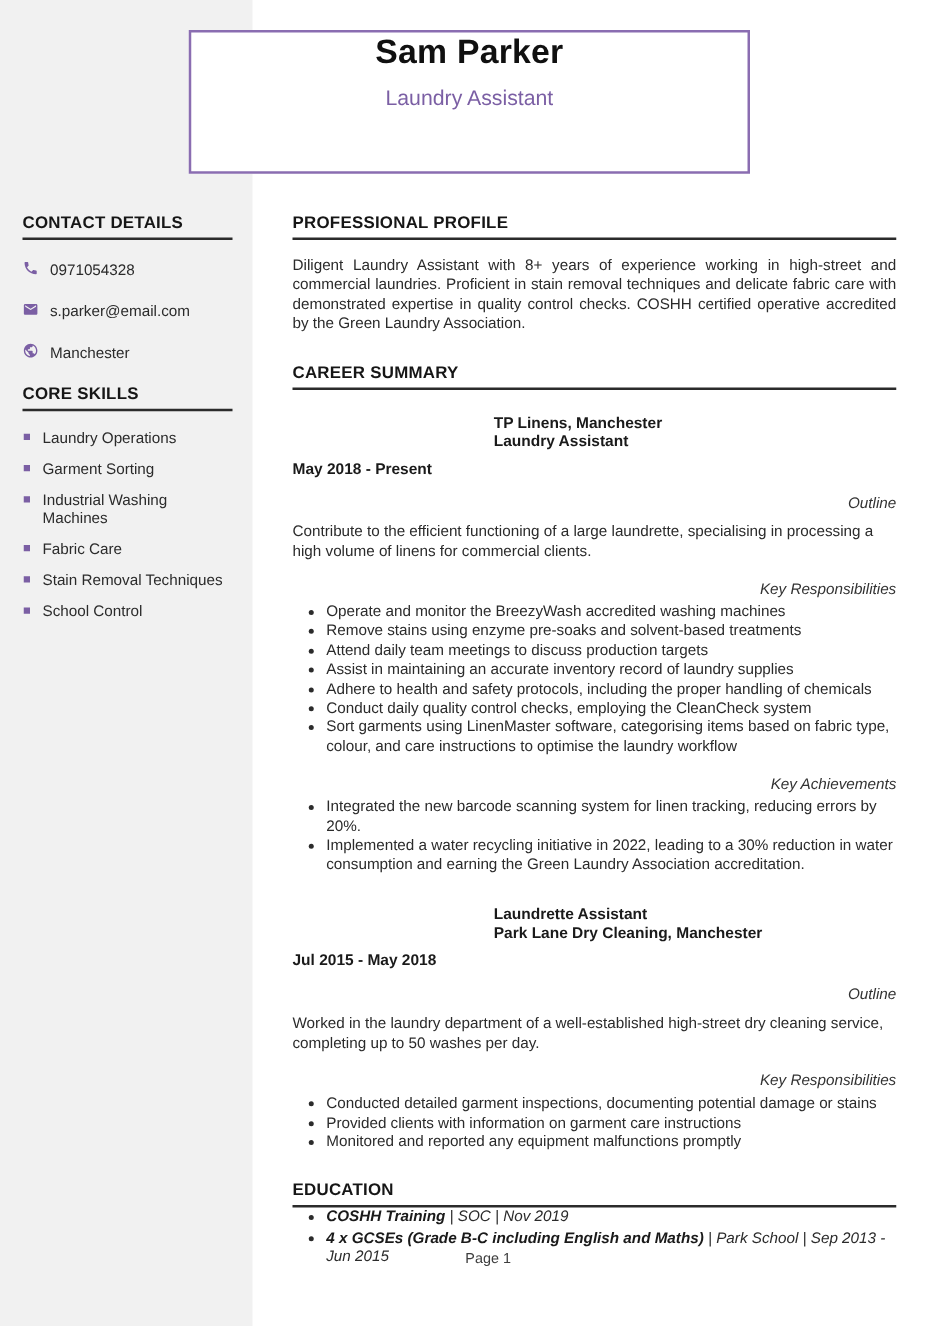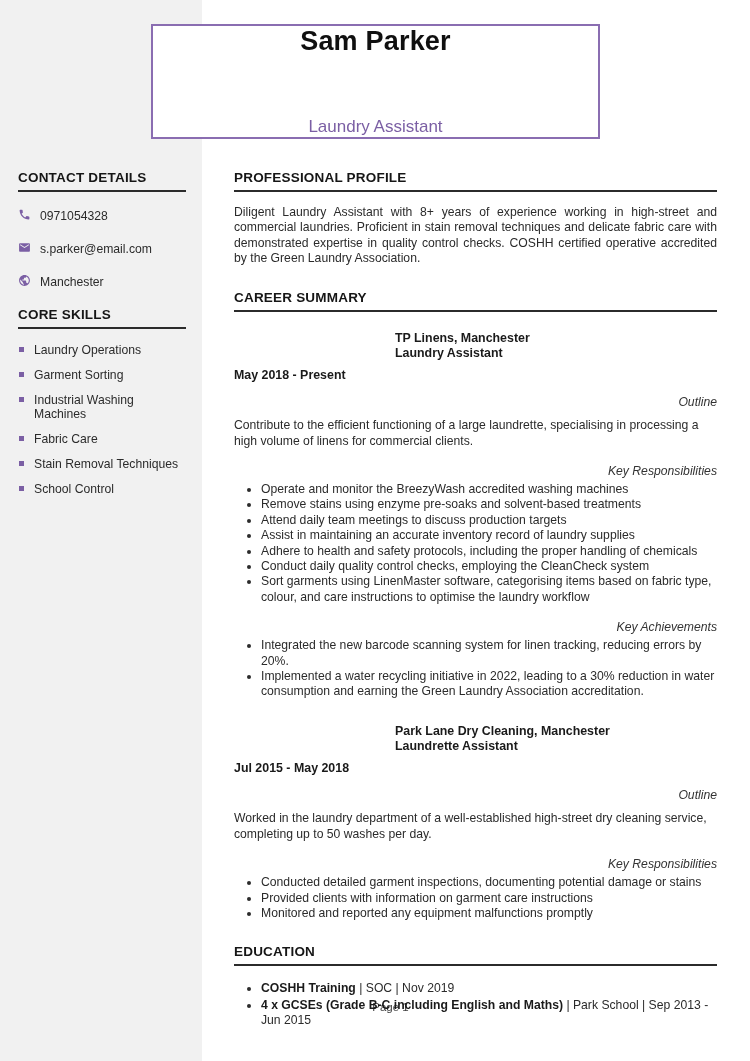--- a/index.html
+++ b/index.html
@@ -9,21 +9,21 @@
     font-family:"Liberation Sans", sans-serif;
     color:#2e2e2e;
   }
   .page { position:relative; width:750px; height:1061px; background:#ffffff; overflow:hidden; }
 
   .sidebar-bg { position:absolute; left:0; top:0; width:202px; height:1061px; background:#f1f1f1; }
 
   .header-box {
     position:absolute; left:151px; top:24px; width:449px; height:115px;
     background:#ffffff; border:2px solid #8a6db1;
-    display:flex; flex-direction:column; align-items:center; justify-content:space-between; gap:12px;
+    display:flex; flex-direction:column; align-items:center; justify-content:flex-start; gap:12px;
     z-index:2;
   }
   .name { font-size:27px; font-weight:bold; color:#101010; letter-spacing:.2px; }
   .job-title { font-size:17px; color:#7b5fa4; }
 
   .sidebar { position:absolute; left:18px; top:170px; width:168px; z-index:1; }
   .side-heading, .section-heading {
     font-size:13.5px; font-weight:bold; color:#161616; letter-spacing:.2px;
     border-bottom:2px solid #2b2b2b; padding-bottom:5px;
   }
@@ -46,21 +46,21 @@
   .job-header { display:flex; margin-top:19px; font-size:12.4px; font-weight:bold; color:#1a1a1a; line-height:15.5px; }
   .job-dates { width:161px; flex:0 0 161px;margin-top:37px; }
   .job-company-role { flex:1; }
   .italic-label { font-style:italic; font-size:12.2px; color:#333333; margin-top:12px;text-align:right; }
   .body-para { margin-top:9px; font-size:12.2px; line-height:15.4px; color:#2b2b2b; }
   .bullets { margin-top:4px; padding-left:27px; }
   .bullets li { font-size:12.2px; line-height:15.4px; color:#2b2b2b; }
   .gap-top { margin-top:15px; }
 
   .education-heading { margin-top:23px; }
-  .edu-list { margin-top:15px; padding-left:27px; }
+  .edu-list { padding-left:27px;font-style:italic; }
   .edu-list li { font-size:12.2px; line-height:15.5px; color:#2b2b2b; margin-bottom:1px; }
   .edu-title { font-weight:bold; color:#1a1a1a; }
 
   .footer { position:absolute; left:0; width:750px; top:1001px; text-align:center; font-size:11.5px; color:#3d3d3d;padding-left:31px; }
 </style>
 </head>
 <body>
 
 <div class="page">
   <div class="sidebar-bg"></div>
@@ -139,22 +139,22 @@
     </ul>
     <div class="italic-label gap-top">Key Achievements</div>
     <ul class="bullets">
       <li>Integrated the new barcode scanning system for linen tracking, reducing errors by 20%.</li>
       <li>Implemented a water recycling initiative in 2022, leading to a 30% reduction in water consumption and earning the Green Laundry Association accreditation.</li>
     </ul>
 
     <div class="job-header" style="margin-top:24px;">
       <div class="job-dates">Jul 2015 - May 2018</div>
       <div class="job-company-role">
+        <div>Laundrette Assistant</div>
         <div>Park Lane Dry Cleaning, Manchester</div>
-        <div>Laundrette Assistant</div>
       </div>
     </div>
     <div class="italic-label">Outline</div>
     <p class="body-para">Worked in the laundry department of a well-established high-street dry cleaning service, completing up to 50 washes per day.</p>
     <div class="italic-label gap-top">Key Responsibilities</div>
     <ul class="bullets">
       <li>Conducted detailed garment inspections, documenting potential damage or stains</li>
       <li>Provided clients with information on garment care instructions</li>
       <li>Monitored and reported any equipment malfunctions promptly</li>
     </ul>

